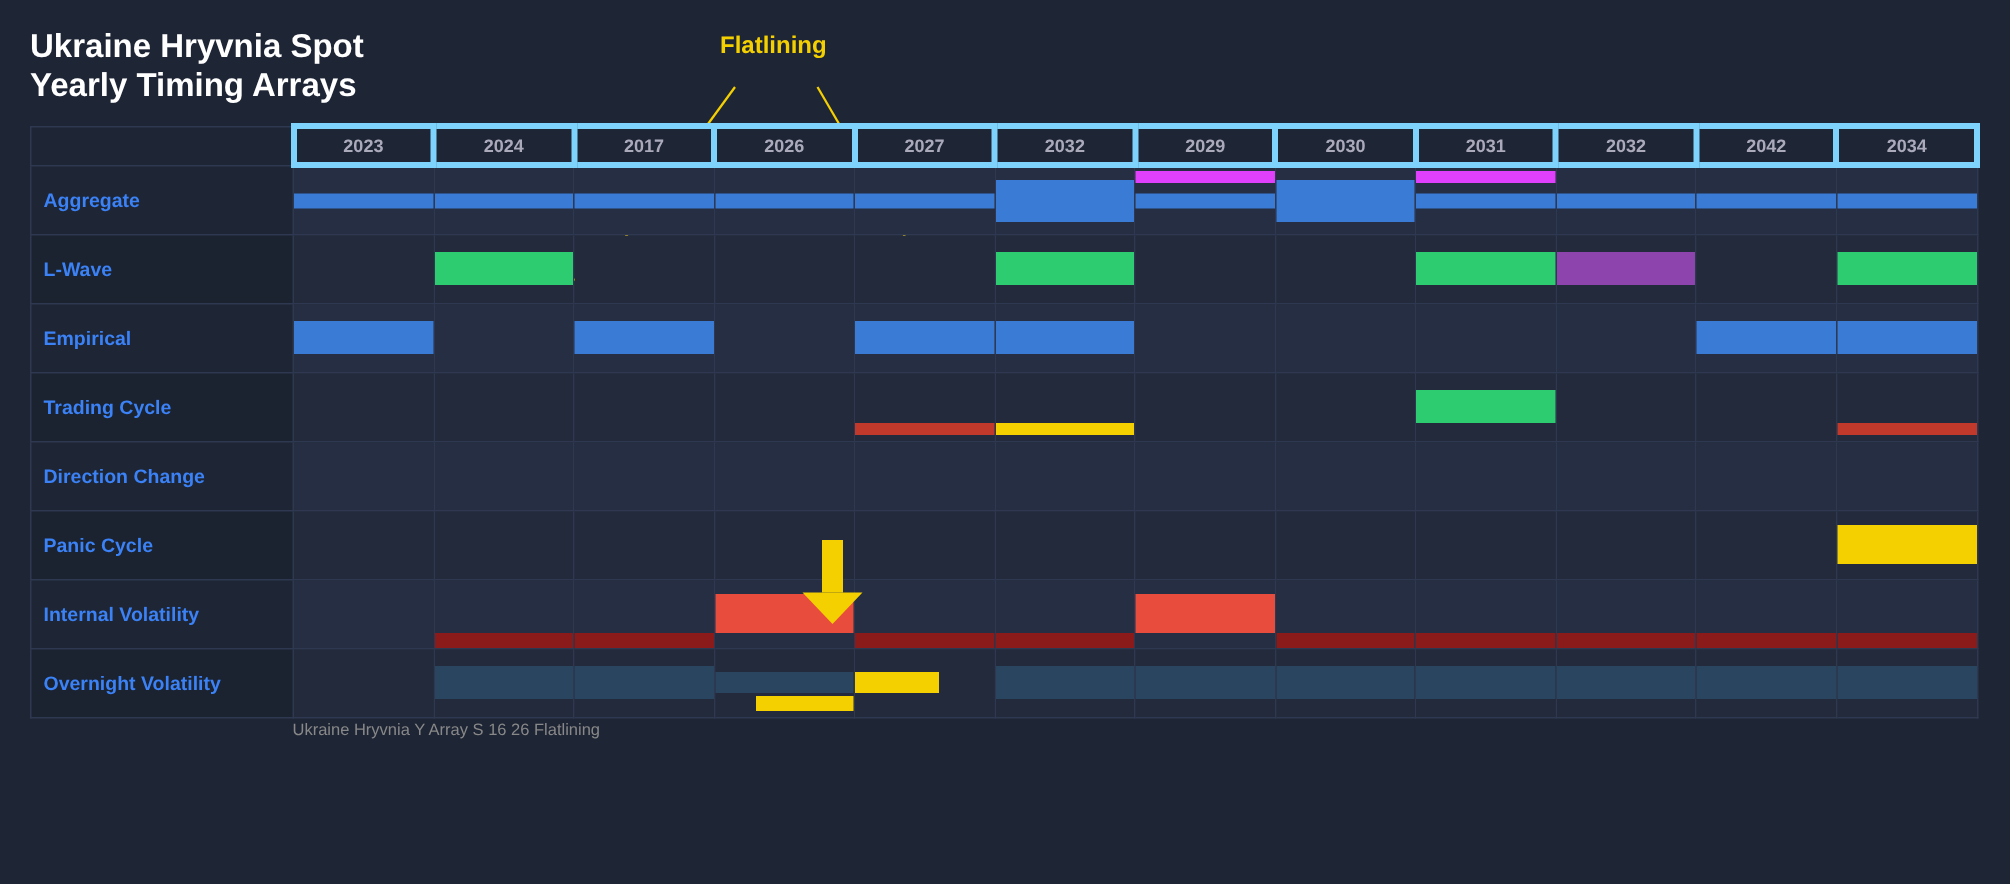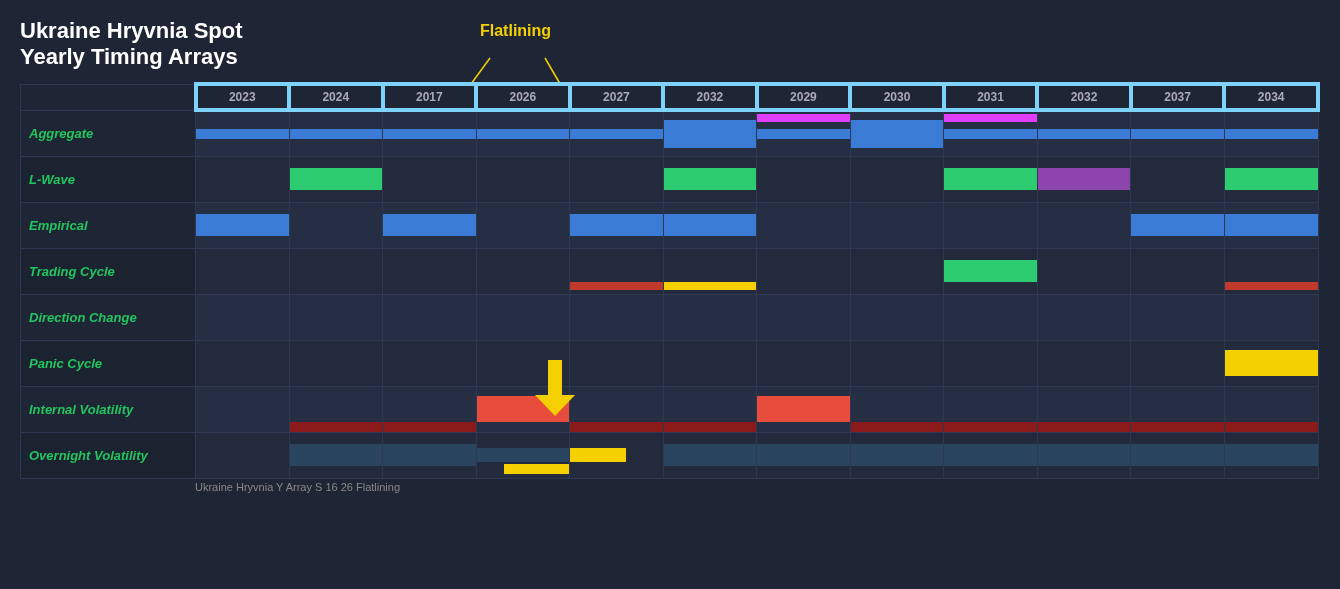--- a/index.html
+++ b/index.html
@@ -53,26 +53,25 @@
     }
     .grid-table {
       width: 100%;
       border-collapse: collapse;
       table-layout: fixed;
     }
     .row-label {
       width: 175px;
       font-size: 13px;
       font-weight: bold;
-      color: #22c55e;
+      color: #3b82f6;
       padding: 0 8px;
       border: 1px solid #2e3850;
       background: #1e2535;
       white-space: nowrap;
-      font-style: italic;
     }
     .year-col {
       border: 1px solid #2e3850;
       background: #252e42;
       position: relative;
       height: 46px;
     }
     .year-header {
       border: 4px solid #7dd3fc;
       background: #1e2535;
@@ -138,21 +137,21 @@
           <th class="year-header">2023</th>
           <th class="year-header">2024</th>
           <th class="year-header">2017</th>
           <th class="year-header">2026</th>
           <th class="year-header">2027</th>
           <th class="year-header">2032</th>
           <th class="year-header">2029</th>
           <th class="year-header">2030</th>
           <th class="year-header">2031</th>
           <th class="year-header">2032</th>
-          <th class="year-header">2037</th>
+          <th class="year-header">2042</th>
           <th class="year-header">2034</th>
         </tr>
       </thead>
       <tbody>
 
         <tr>
           <td class="row-label">Aggregate</td>
 
           <td class="year-col">
             <div style="position:absolute;top:50%;transform:translateY(-50%);left:0;right:0;height:10px;background:#3a7bd5;"></div>

